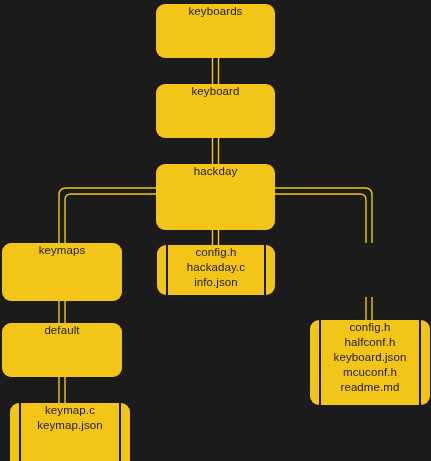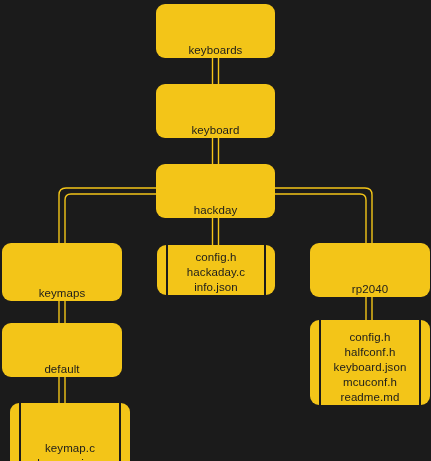--- a/index.html
+++ b/index.html
@@ -22,21 +22,21 @@
     width: 431px;
     height: 461px;
     pointer-events: none;
   }
   .node {
     position: absolute;
     box-sizing: border-box;
     background: #f3c518;
     border-radius: 9px;
     display: flex;
-    align-items: flex-end;
+    align-items: flex-start;
     justify-content: center;
     z-index: 2;
   }
   .node-label {
     color: #1c1c1c;
     font-size: 11.5px;
     line-height: 15px;
     text-align: center;
     white-space: pre-line;
     letter-spacing: 0.1px;
@@ -103,37 +103,34 @@
   </svg>
 
   <div class="node" style="left:156px; top:4px; width:119px; height:54px;">
     <span class="node-label">keyboards</span>
   </div>
 
   <div class="node" style="left:156px; top:84px; width:119px; height:54px;">
     <span class="node-label">keyboard</span>
   </div>
 
-  <div class="node" style="left:156px; top:164px; width:119px; height:54px;">
+  <div class="node" style="left:156px; top:164px; width:119px; height:66px;">
     <span class="node-label">hackday</span>
   </div>
 
   <div class="node" style="left:2px; top:243px; width:120px; height:58px;">
     <span class="node-label">keymaps</span>
   </div>
 
   <div class="node node-file" style="left:157px; top:245px; width:118px; height:50px;">
     <span class="node-label">config.h
 hackaday.c
 info.json</span>
   </div>
 
-  <div class="node" style="left:310px; top:243px; width:120px; height:54px;">
-    <span class="node-label">rp2040</span>
-  </div>
 
   <div class="node" style="left:2px; top:323px; width:120px; height:54px;">
     <span class="node-label">default</span>
   </div>
 
   <div class="node node-file" style="left:310px; top:320px; width:120px; height:85px;">
     <span class="node-label">config.h
 halfconf.h
 keyboard.json
 mcuconf.h

